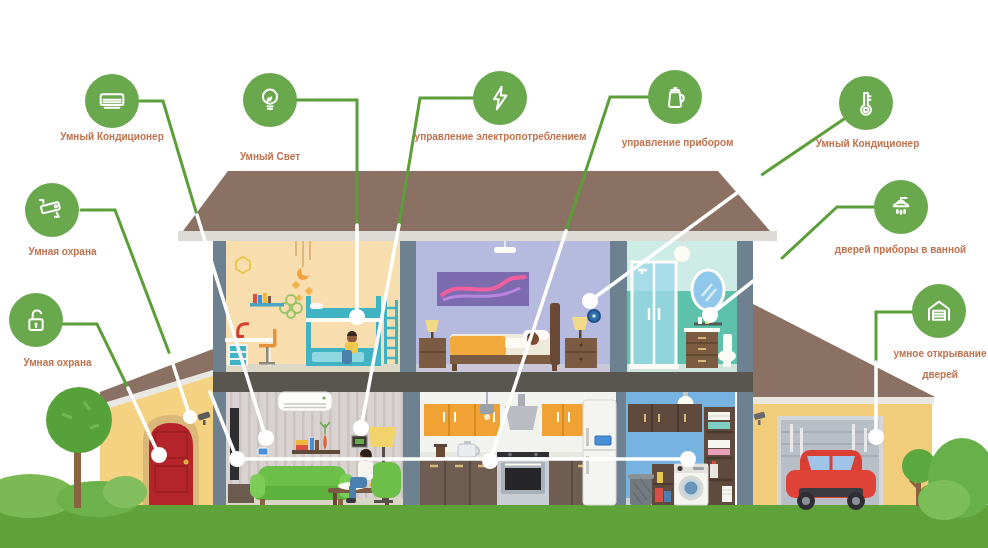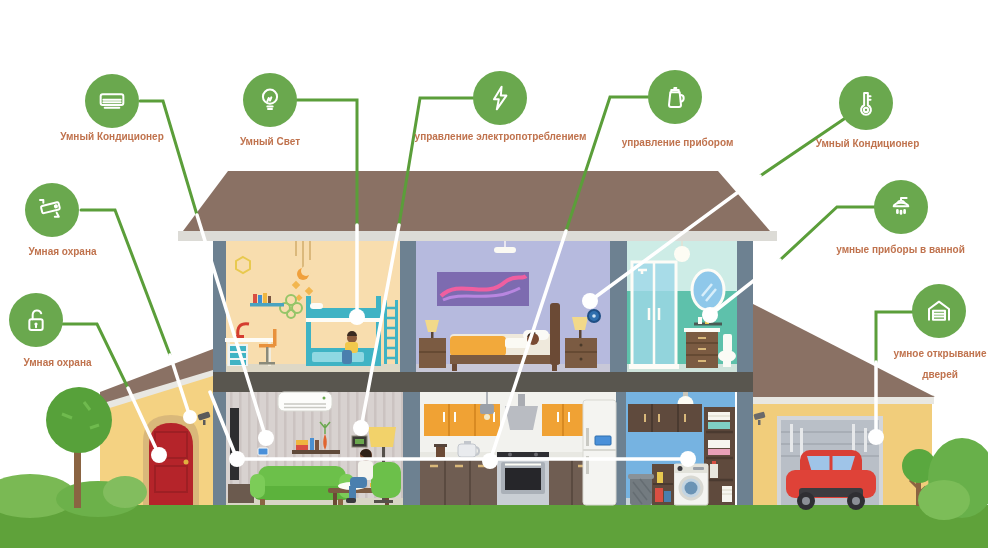--- a/index.html
+++ b/index.html
@@ -507,22 +507,22 @@
 </div>
 <div class="badge" style="left:912px;top:284px">
   <svg viewBox="0 0 24 24">
     <path d="M4.5,18.5 V10.5 L12,5 l7.5,5.5 V18.5"></path>
     <rect x="7.5" y="11.8" width="9" height="6.7"></rect>
         <path d="M7.5,14 h9 M7.5,16.2 h9"></path>
   </svg>
 </div>
 
 <div class="callout-label" style="left:32px;top:126px;width:160px">Умный Кондиционер</div>
-<div class="callout-label" style="left:200px;top:131px;width:140px">Умный Свет</div>
+<div class="callout-label" style="left:200px;top:146px;width:140px">Умный Свет</div>
 <div class="callout-label" style="left:408px;top:126px;width:185px">управление электропотреблением</div>
 <div class="callout-label" style="left:600px;top:132px;width:155px">управление прибором</div>
 <div class="callout-label" style="left:800px;top:133px;width:135px">Умный Кондиционер</div>
 <div class="callout-label" style="left:0px;top:241px;width:125px">Умная охрана</div>
-<div class="callout-label" style="left:833px;top:239px;width:135px">умные приборы в ванной</div>
+<div class="callout-label" style="left:833px;top:239px;width:135px">дверей приборы в ванной</div>
 <div class="callout-label" style="left:0px;top:352px;width:115px">Умная охрана</div>
 <div class="callout-label" style="left:886px;top:343px;width:108px">умное открывание дверей</div>
 
 </div>
 
 </body></html>

